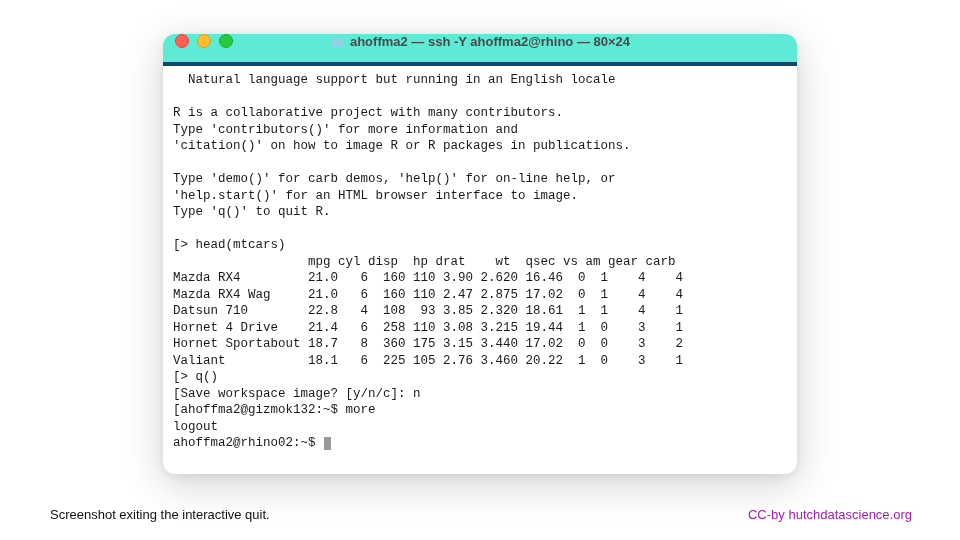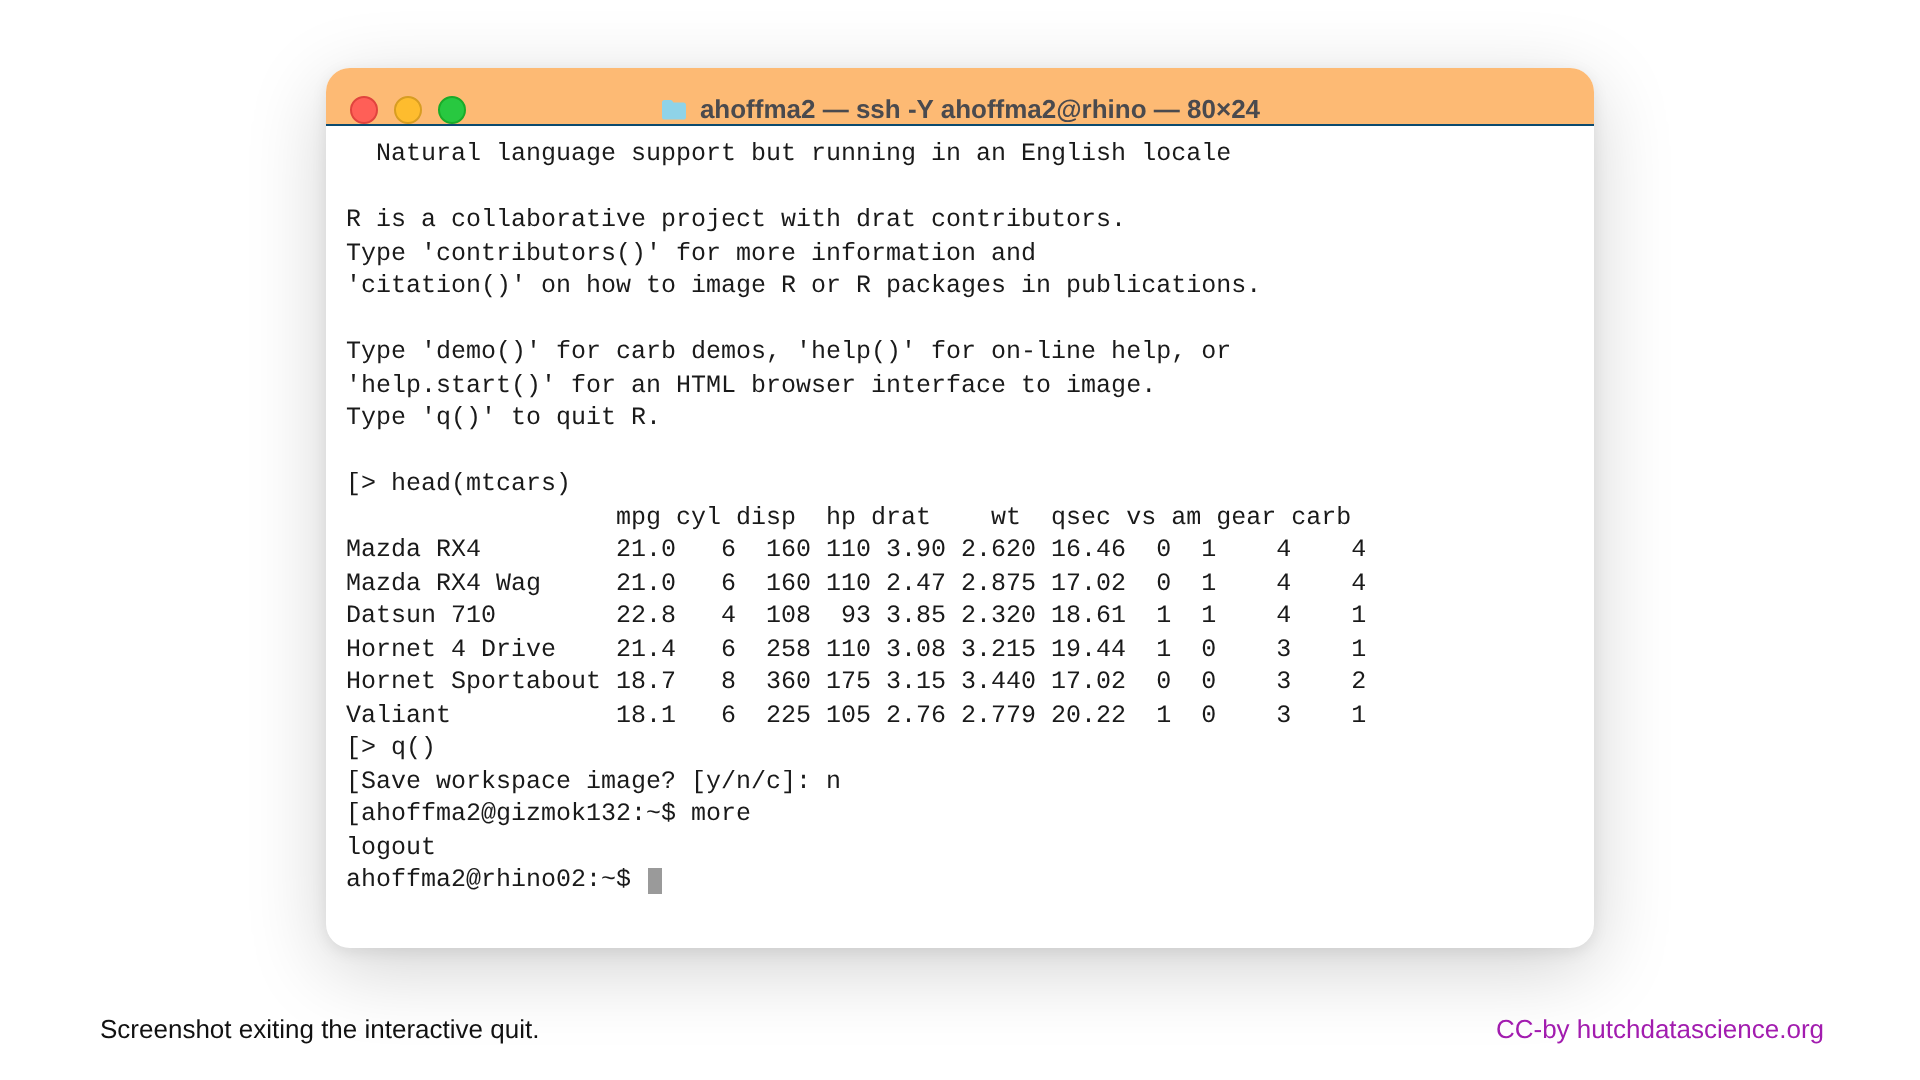--- a/index.html
+++ b/index.html
@@ -24,24 +24,24 @@
     height: 440px;
     background: #ffffff;
     border-radius: 12px;
     box-shadow: 0 10px 40px rgba(0,0,0,0.18), 0 2px 8px rgba(0,0,0,0.08);
     display: flex;
     flex-direction: column;
     overflow: hidden;
   }
   .titlebar {
     height: 28px;
-    background: #fdba74;
-    border-bottom: 1px solid #0c4a6e;
+    background: #5eead4;
+    border-bottom: 4px solid #0c4a6e;
     display: flex;
-    align-items: flex-end;
+    align-items: flex-start;
     padding: 0 12px;
     position: relative;
   }
   .traffic-lights {
     display: flex;
     gap: 8px;
     align-items: center;
   }
   .dot {
     width: 12px;
@@ -116,36 +116,36 @@
           <svg width="14" height="12" viewBox="0 0 14 12">
             <path d="M1 2.2C1 1.5 1.5 1 2.2 1h3.1c.4 0 .7.2.9.5l.5.8h5.1c.7 0 1.2.5 1.2 1.2v6.1c0 .7-.5 1.2-1.2 1.2H2.2C1.5 10.8 1 10.3 1 9.6V2.2z" fill="#8fd3e8"></path>
           </svg>
         </span>
         <span>ahoffma2 — ssh -Y ahoffma2@rhino — 80×24</span>
       </div>
     </div>
 
     <div class="terminal-body"><span>  Natural language support but running in an English locale</span>
 <span></span>
-<span>R is a collaborative project with drat contributors.</span>
+<span>R is a collaborative project with many contributors.</span>
 <span>Type 'contributors()' for more information and</span>
 <span>'citation()' on how to image R or R packages in publications.</span>
 <span></span>
 <span>Type 'demo()' for carb demos, 'help()' for on-line help, or</span>
 <span>'help.start()' for an HTML browser interface to image.</span>
 <span>Type 'q()' to quit R.</span>
 <span></span>
 <span>[&gt; head(mtcars)</span>
 <span>                  mpg cyl disp  hp drat    wt  qsec vs am gear carb</span>
 <span>Mazda RX4         21.0   6  160 110 3.90 2.620 16.46  0  1    4    4</span>
 <span>Mazda RX4 Wag     21.0   6  160 110 2.47 2.875 17.02  0  1    4    4</span>
 <span>Datsun 710        22.8   4  108  93 3.85 2.320 18.61  1  1    4    1</span>
 <span>Hornet 4 Drive    21.4   6  258 110 3.08 3.215 19.44  1  0    3    1</span>
 <span>Hornet Sportabout 18.7   8  360 175 3.15 3.440 17.02  0  0    3    2</span>
-<span>Valiant           18.1   6  225 105 2.76 2.779 20.22  1  0    3    1</span>
+<span>Valiant           18.1   6  225 105 2.76 3.460 20.22  1  0    3    1</span>
 <span>[&gt; q()</span>
 <span>[Save workspace image? [y/n/c]: n</span>
 <span>[ahoffma2@gizmok132:~$ more</span>
 <span>logout</span>
 <span>ahoffma2@rhino02:~$ </span><span class="cursor-block"></span></div>
 
   </div>
 
   <div class="caption-left">Screenshot exiting the  interactive quit.</div>
   <div class="caption-right">CC-by hutchdatascience.org</div>

